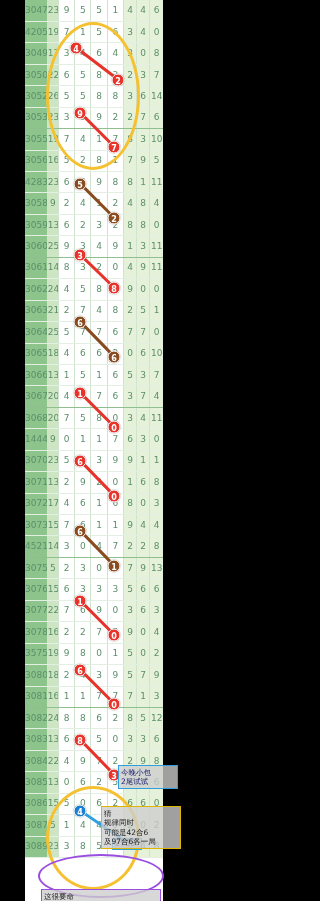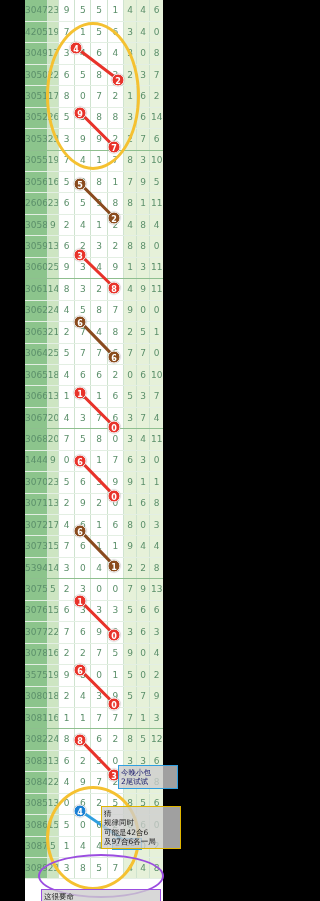--- a/index.html
+++ b/index.html
@@ -191,31 +191,20 @@
             <td class="c-sum">22</td>
             <td class="c-d">6</td>
             <td class="c-d">5</td>
             <td class="c-d">8</td>
             <td class="c-d">3</td>
             <td class="c-s">2</td>
             <td class="c-s">3</td>
             <td class="c-s last">7</td>
           </tr>
           <tr>
-            <td class="c-issue">3051</td>
-            <td class="c-sum">17</td>
-            <td class="c-d">8</td>
-            <td class="c-d">0</td>
-            <td class="c-d">7</td>
-            <td class="c-d">2</td>
-            <td class="c-s">1</td>
-            <td class="c-s">6</td>
-            <td class="c-s last">2</td>
-          </tr>
-          <tr>
             <td class="c-issue">3052</td>
             <td class="c-sum">26</td>
             <td class="c-d">5</td>
             <td class="c-d">5</td>
             <td class="c-d">8</td>
             <td class="c-d">8</td>
             <td class="c-s">3</td>
             <td class="c-s">6</td>
             <td class="c-s last">14</td>
           </tr>
@@ -246,21 +235,21 @@
             <td class="c-sum">16</td>
             <td class="c-d">5</td>
             <td class="c-d">2</td>
             <td class="c-d">8</td>
             <td class="c-d">1</td>
             <td class="c-s">7</td>
             <td class="c-s">9</td>
             <td class="c-s last">5</td>
           </tr>
           <tr>
-            <td class="c-issue">2606</td>
+            <td class="c-issue">4283</td>
             <td class="c-sum">23</td>
             <td class="c-d">6</td>
             <td class="c-d">5</td>
             <td class="c-d">9</td>
             <td class="c-d">8</td>
             <td class="c-s">8</td>
             <td class="c-s">1</td>
             <td class="c-s last">11</td>
           </tr>
           <tr>
@@ -433,21 +422,21 @@
             <td class="c-sum">15</td>
             <td class="c-d">7</td>
             <td class="c-d">6</td>
             <td class="c-d">1</td>
             <td class="c-d">1</td>
             <td class="c-s">9</td>
             <td class="c-s">4</td>
             <td class="c-s last">4</td>
           </tr>
           <tr class="sep">
-            <td class="c-issue">5394</td>
+            <td class="c-issue">4521</td>
             <td class="c-sum">14</td>
             <td class="c-d">3</td>
             <td class="c-d">0</td>
             <td class="c-d">4</td>
             <td class="c-d">7</td>
             <td class="c-s">2</td>
             <td class="c-s">2</td>
             <td class="c-s last">8</td>
           </tr>
           <tr>

